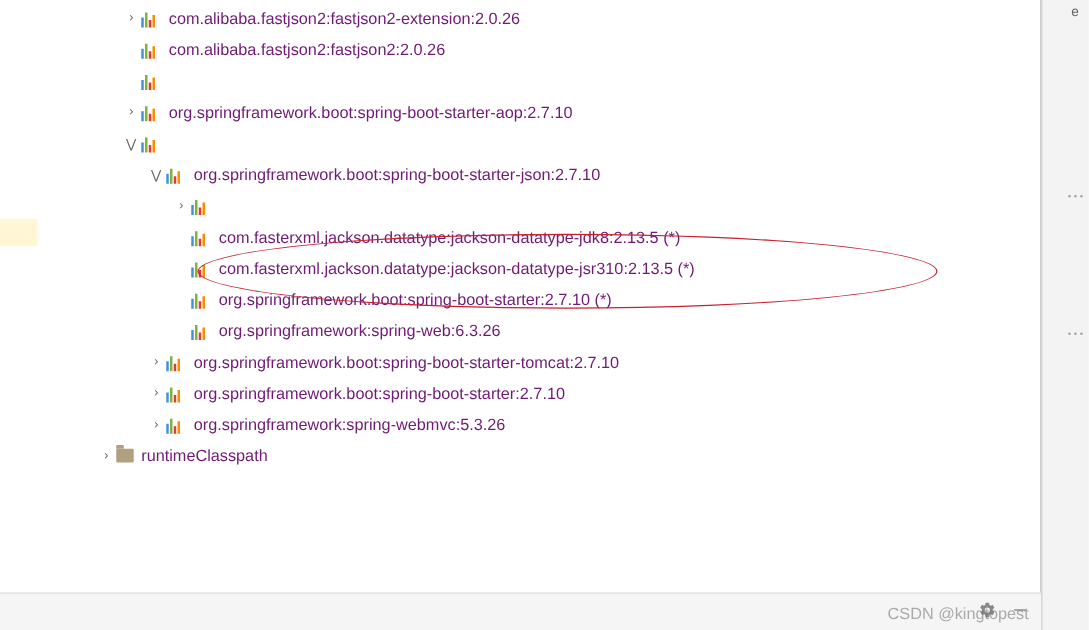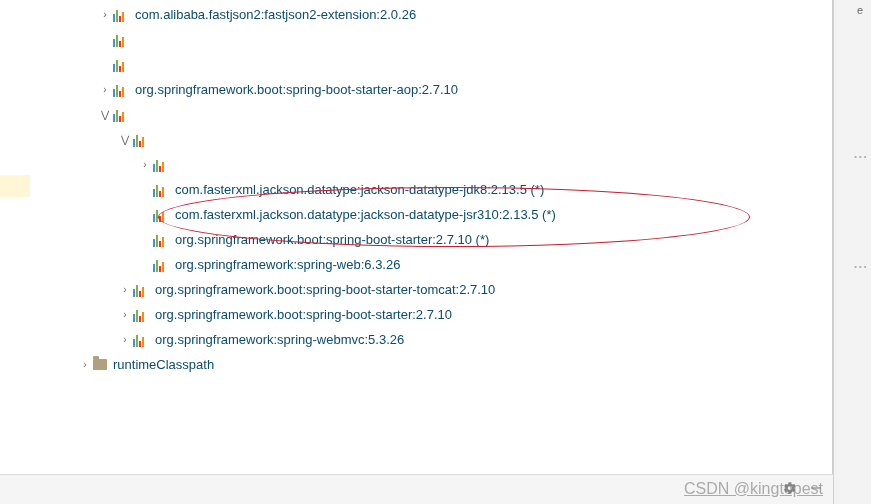--- a/index.html
+++ b/index.html
@@ -89,21 +89,21 @@
     }
     .folder-icon::before {
       content: '';
       position: absolute;
       top: -3px; left: 0;
       width: 6px; height: 3px;
       background: #b0a080;
       border-radius: 1px 1px 0 0;
     }
     .label {
-      color: #0c4a6e;
+      color: #701a75;
     }
     .ellipse-overlay {
       position: absolute;
       pointer-events: none;
       border: 1.5px solid #c8202f;
       border-radius: 50%;
       left: 158px;
       top: 187px;
       width: 592px;
       height: 60px;
@@ -122,24 +122,23 @@
       gap: 12px;
     }
     .gear-icon svg, .minimize-icon svg {
       width: 14px; height: 14px;
       fill: #888;
     }
     .watermark {
       position: absolute;
       bottom: 6px;
       right: 48px;
-      font-size: 16px;
+      font-size: 13px;
       color: rgba(120,120,120,0.6);
       pointer-events: none;
-      text-decoration: underline;
     }
     .left-highlight {
       position: absolute;
       left: 0; top: 175px;
       width: 30px; height: 22px;
       background: #fff6d6;
     }
     
     .ind0 { padding-left: 95px; }
     .ind1 { padding-left: 115px; }
@@ -163,20 +162,21 @@
         <span class="label">com.alibaba.fastjson2:fastjson2-extension:2.0.26</span>
       </div>
       <div class="row ind0">
         <span class="expander blank">›</span>
         <span class="lib-icon">
           <span class="b1"></span>
           <span class="b2"></span>
           <span class="b3"></span>
           <span class="b4"></span>
         </span>
+        <span class="label">com.alibaba.fastjson2:fastjson2:2.0.26</span>
       </div>
       <div class="row ind0">
         <span class="expander blank">›</span>
         <span class="lib-icon">
           <span class="b1"></span>
           <span class="b2"></span>
           <span class="b3"></span>
           <span class="b4"></span>
         </span>
       </div>
@@ -200,20 +200,21 @@
         </span>
       </div>
       <div class="row ind1">
         <span class="expander">⋁</span>
         <span class="lib-icon">
           <span class="b1"></span>
           <span class="b2"></span>
           <span class="b3"></span>
           <span class="b4"></span>
         </span>
+        <span class="label">org.springframework.boot:spring-boot-starter-json:2.7.10</span>
       </div>
       <div class="row ind2">
         <span class="expander">›</span>
         <span class="lib-icon">
           <span class="b1"></span>
           <span class="b2"></span>
           <span class="b3"></span>
           <span class="b4"></span>
         </span>
       </div>

